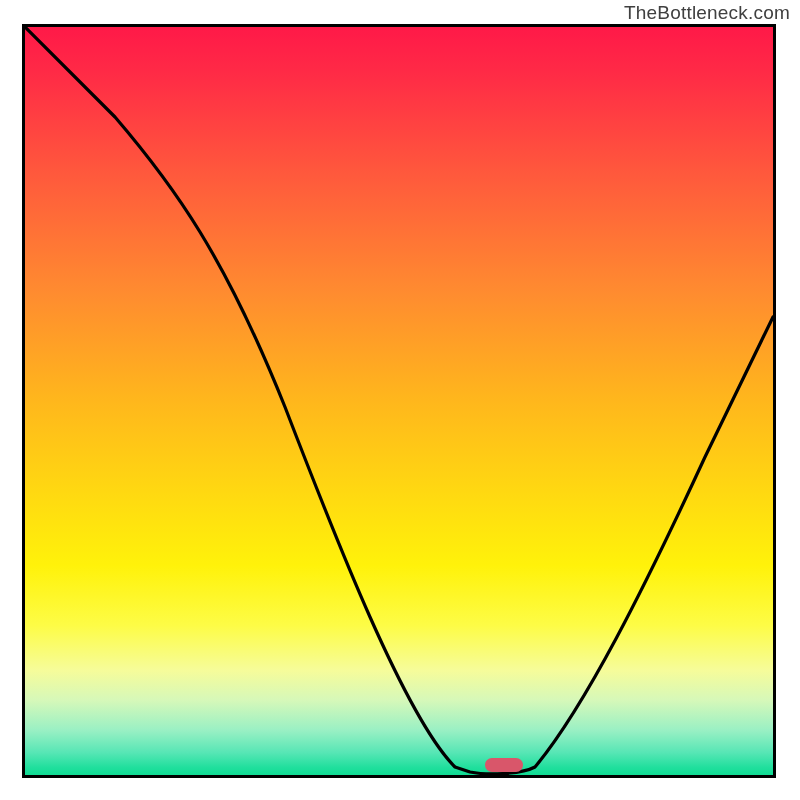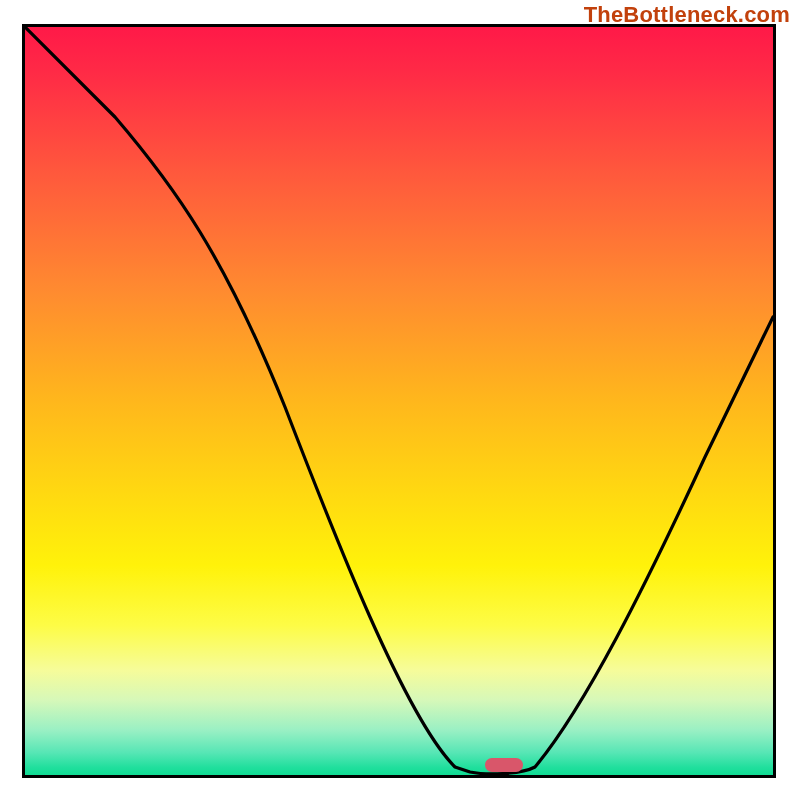--- a/index.html
+++ b/index.html
@@ -12,23 +12,23 @@
   }
   .frame {
     position: relative;
     width: 800px;
     height: 800px;
   }
   .watermark {
     position: absolute;
     top: 2px;
     right: 10px;
-    font-size: 22px;
-    font-weight: 700;
-    color: #c2410c;
+    font-size: 19px;
+    font-weight: 400;
+    color: #404040;
     letter-spacing: 0.2px;
   }
   .plot-border {
     position: absolute;
     left: 22px;
     top: 24px;
     width: 754px;
     height: 754px;
     border: 3px solid #000;
     box-sizing: border-box;

